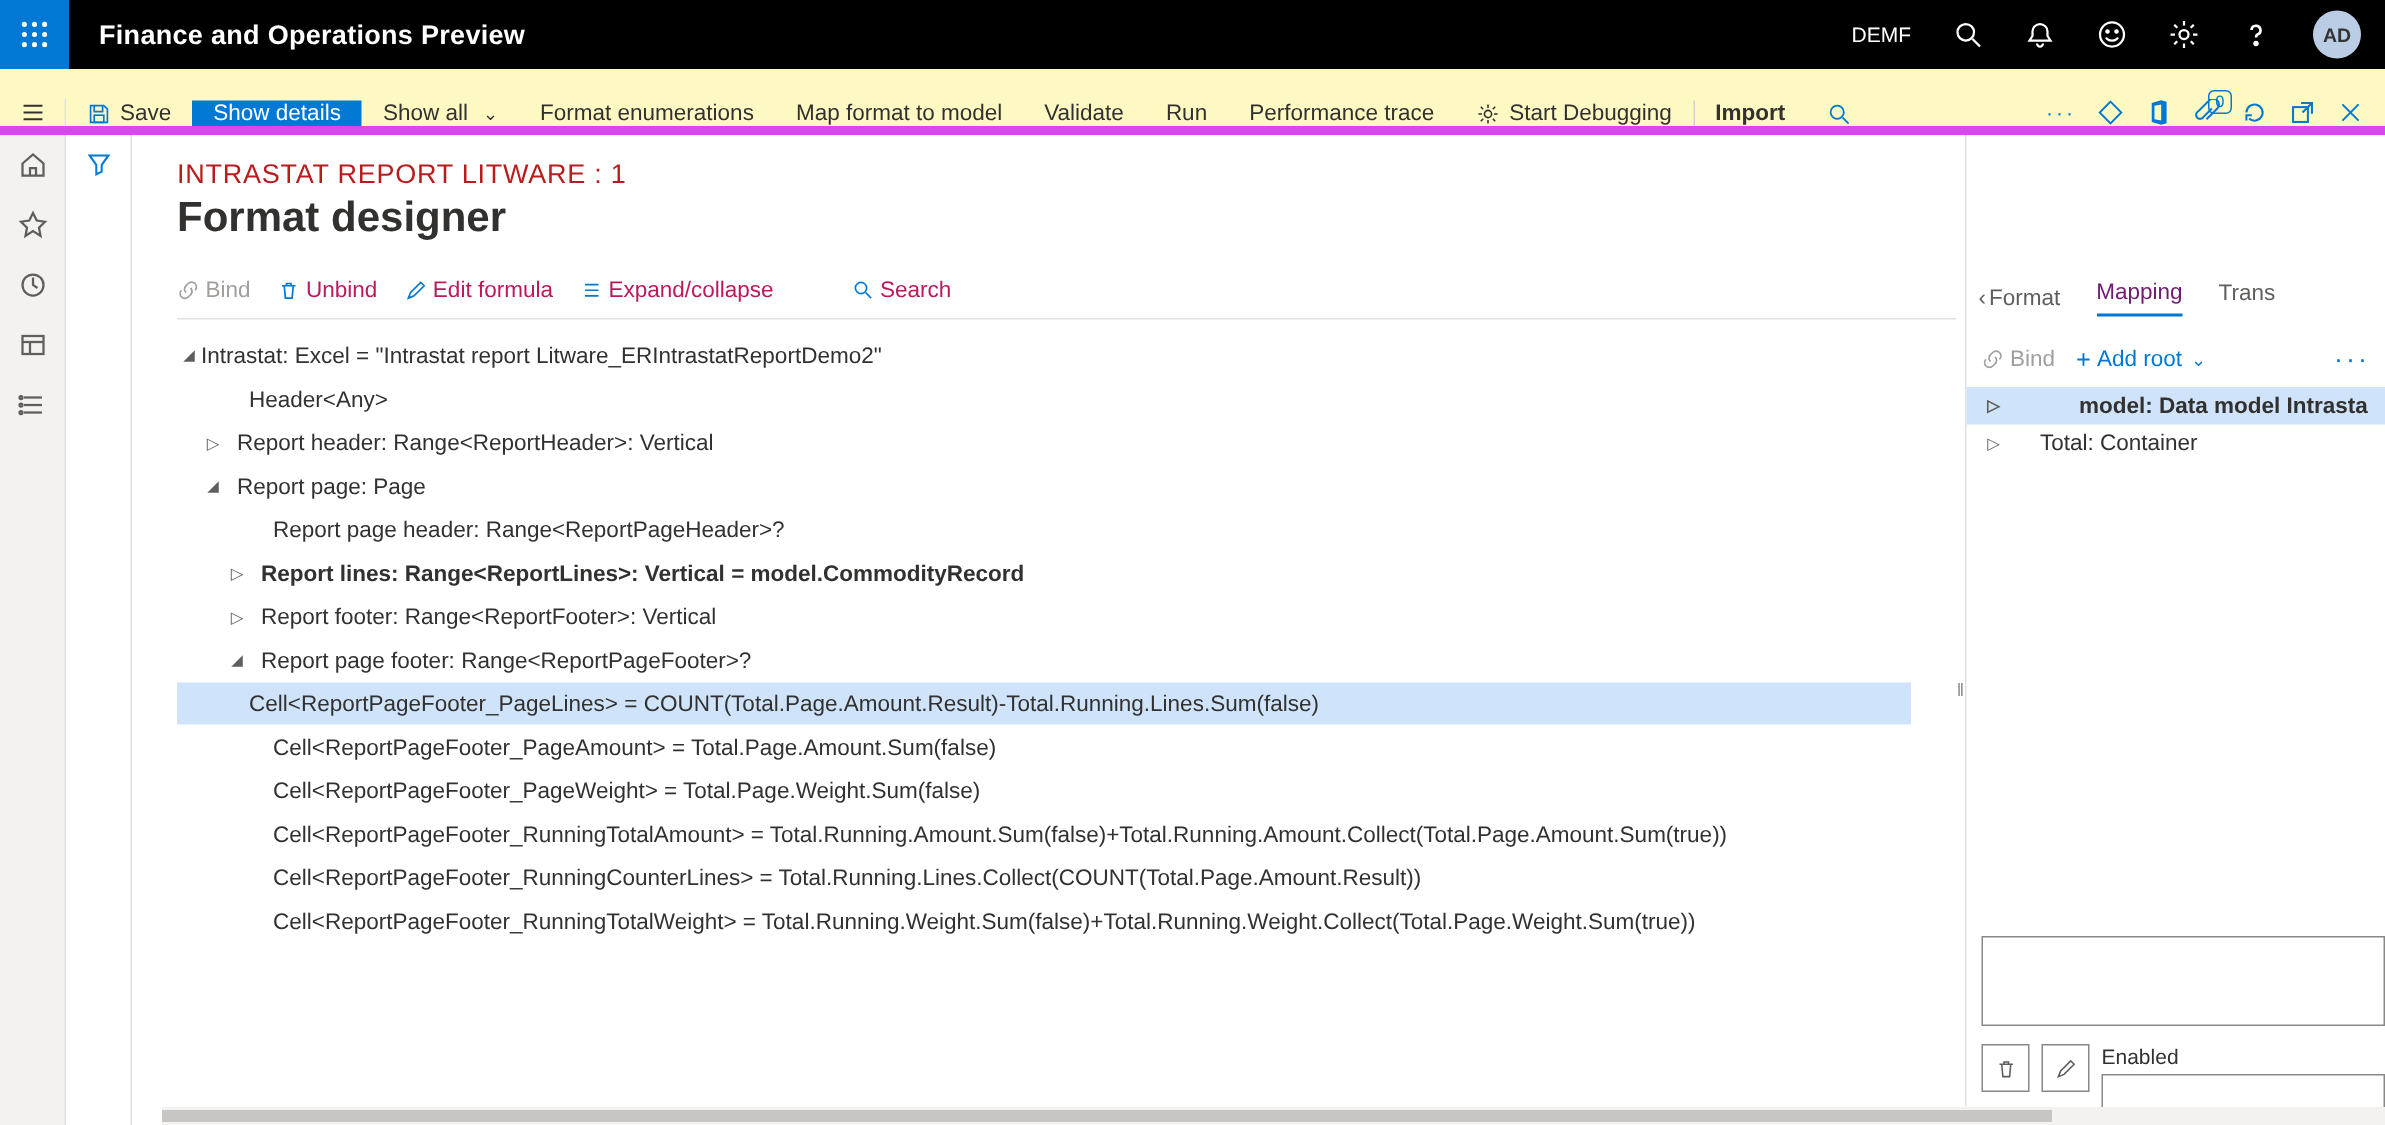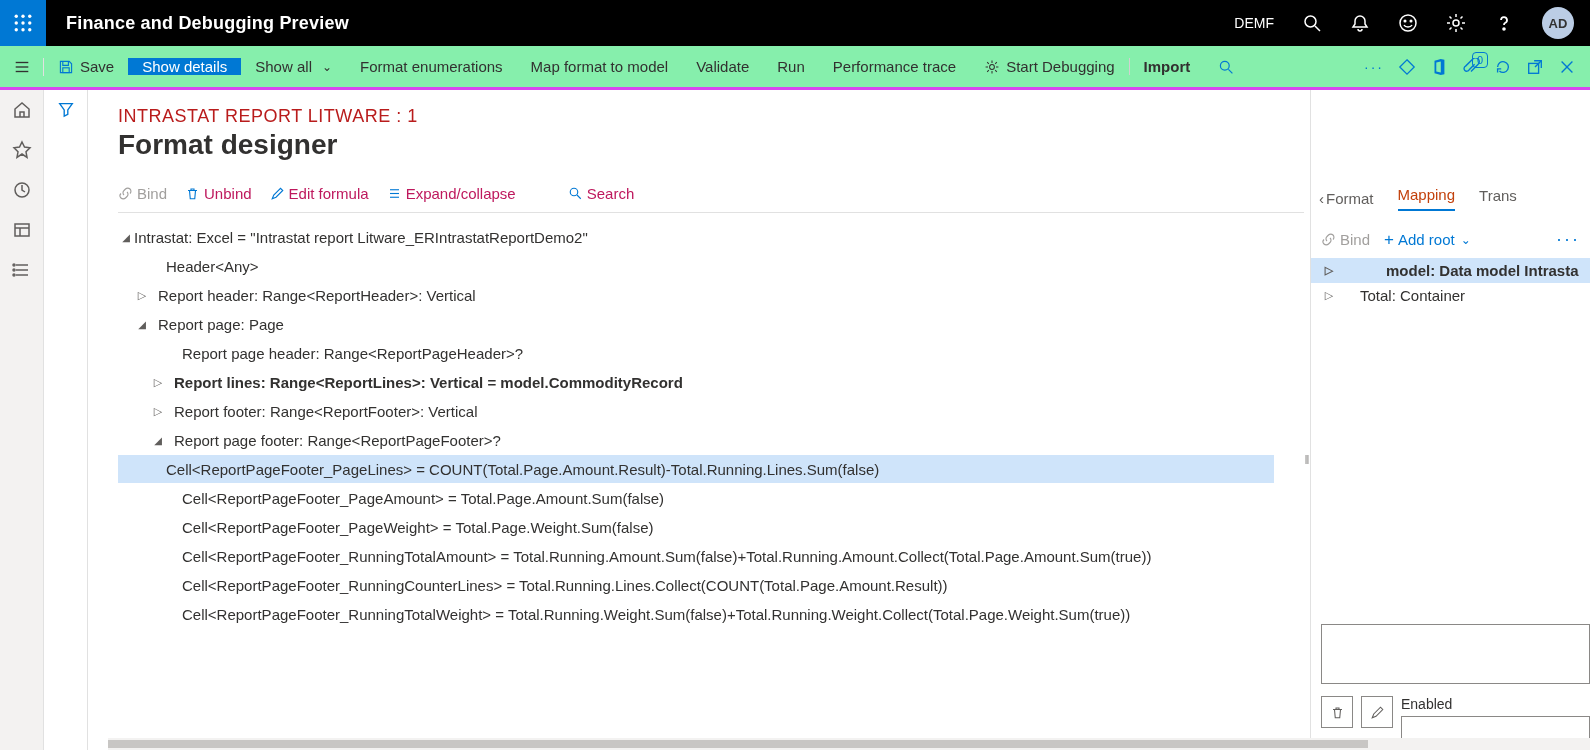--- a/index.html
+++ b/index.html
@@ -10,21 +10,21 @@
   .waffle { width: 46px; height: 46px; display: flex; align-items: center; justify-content: center; background: #0078d4; }
   .waffle svg { width: 18px; height: 18px; fill: #fff; }
   .app-title { margin-left: 20px; font-size: 18px; font-weight: 600; letter-spacing: .2px; }
   .top-spacer { flex: 1; }
   .top-right { display: flex; align-items: center; gap: 28px; padding-right: 16px; }
   .company { font-size: 14px; font-weight: 400; }
   .top-icon { width: 20px; height: 20px; display: flex; align-items: center; justify-content: center; }
   .avatar { width: 32px; height: 32px; border-radius: 50%; background: #BBCDE5; color: #333; display: flex; align-items: center; justify-content: center; font-size: 13px; font-weight: 600; }
   
   
-  .action-bar { height: 44px; background: #86efac; border-bottom: 3px solid #d946ef; display: flex; align-items: center; }
+  .action-bar { height: 44px; background: #fef9c3; border-bottom: 6px solid #d946ef; display: flex; align-items: flex-end; }
   .left-rail-toggle { width: 44px; display: flex; align-items: center; justify-content: center; border-right: 1px solid #e1e1e1; }
   .action-item { display: flex; align-items: center; padding: 0 14px; font-size: 15px; cursor: pointer; white-space: nowrap; gap: 6px; }
   .action-item.primary { background: #0078d4; color: #fff; }
   .action-item .chev { font-size: 12px; margin-left: 4px; }
   .action-item.bold { font-weight: 600; }
   .action-right { margin-left: auto; display: flex; align-items: center; gap: 14px; padding-right: 14px; }
   .pill { display: inline-flex; align-items: center; border: 1px solid #0078d4; color: #0078d4; border-radius: 4px; font-size: 11px; padding: 0 4px; height: 16px; }
   .icon-btn svg { width: 18px; height: 18px; }
   
   
@@ -51,21 +51,21 @@
   .exp.down::before { content: "◢"; font-size: 10px; }
   .exp.right::before { content: "▷"; font-size: 11px; }
   .tree-row.sel { background: #cfe4fa; }
   .tree-row.bold .lbl { font-weight: 600; }
   .lbl { white-space: nowrap; }
   
   .right-pane { width: 280px; border-left: 1px solid #e1e1e1; display: flex; flex-direction: column; padding: 96px 0 10px 0; position: relative; }
   .tabs { display: flex; align-items: center; padding: 0 8px; gap: 24px; font-size: 15px; }
   .tabs .back { color: #605e5c; display: flex; align-items: center; gap: 2px; }
   .tab { color: #605e5c; padding-bottom: 6px; }
-  .tab.active { color: #c2410c; border-bottom: 2px solid #0078d4; }
+  .tab.active { color: #701a75; border-bottom: 2px solid #0078d4; }
   
   .rp-toolbar { display: flex; align-items: center; gap: 14px; padding: 18px 10px 8px 10px; font-size: 15px; }
   .rp-toolbar .link { color: #0078d4; display: flex; align-items: center; gap: 4px; }
   .rp-toolbar .disabled { color: #a19f9d; display: flex; align-items: center; gap: 4px;}
   .rp-toolbar .dots { margin-left: auto; color: #0078d4; font-size: 18px; letter-spacing: 2px; }
   
   .rp-tree { font-size: 15px; }
   .rp-row { display: flex; align-items: center; padding: 4px 10px; }
   .rp-row.sel { background: #cfe4fa; font-weight: 600; gap: 41px; }
   
@@ -94,21 +94,21 @@
         <circle cx="8" cy="2" r="1.5"></circle>
         <circle cx="14" cy="2" r="1.5"></circle>
         <circle cx="2" cy="8" r="1.5"></circle>
         <circle cx="8" cy="8" r="1.5"></circle>
         <circle cx="14" cy="8" r="1.5"></circle>
         <circle cx="2" cy="14" r="1.5"></circle>
         <circle cx="8" cy="14" r="1.5"></circle>
         <circle cx="14" cy="14" r="1.5"></circle>
       </svg>
   </div>
-  <div class="app-title">Finance and Debugging Preview</div>
+  <div class="app-title">Finance and Operations Preview</div>
   <div class="top-spacer"></div>
   <div class="top-right">
     <span class="company">DEMF</span>
     <span class="top-icon">
         <svg viewBox="0 0 20 20" fill="none" stroke="#fff" stroke-width="1.5">
           <circle cx="8.5" cy="8.5" r="5.5"></circle>
           <line x1="13" y1="13" x2="18" y2="18"></line>
         </svg>
       </span>
     <span class="top-icon">

